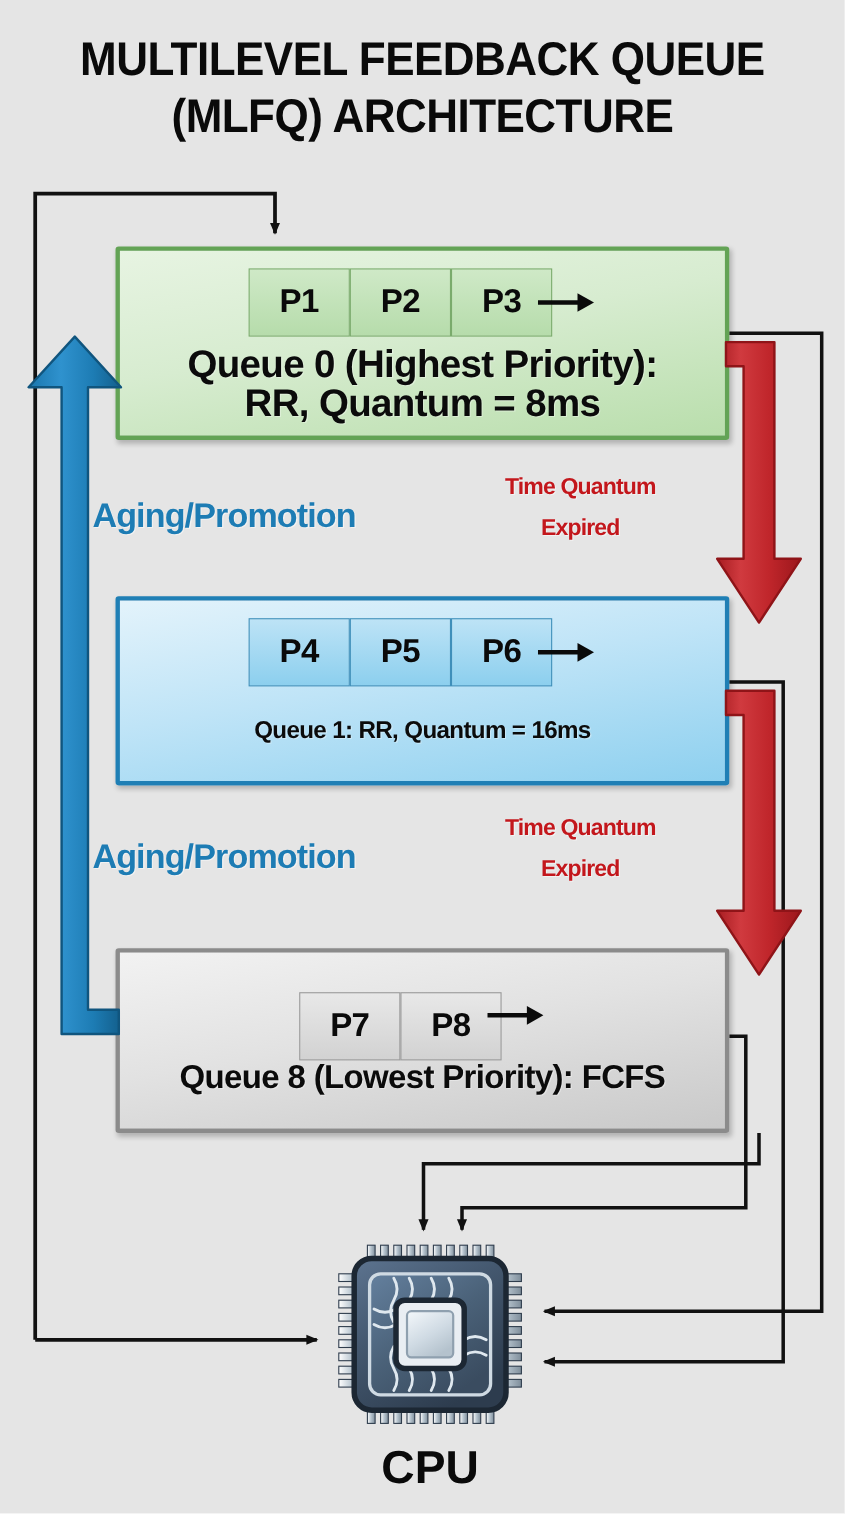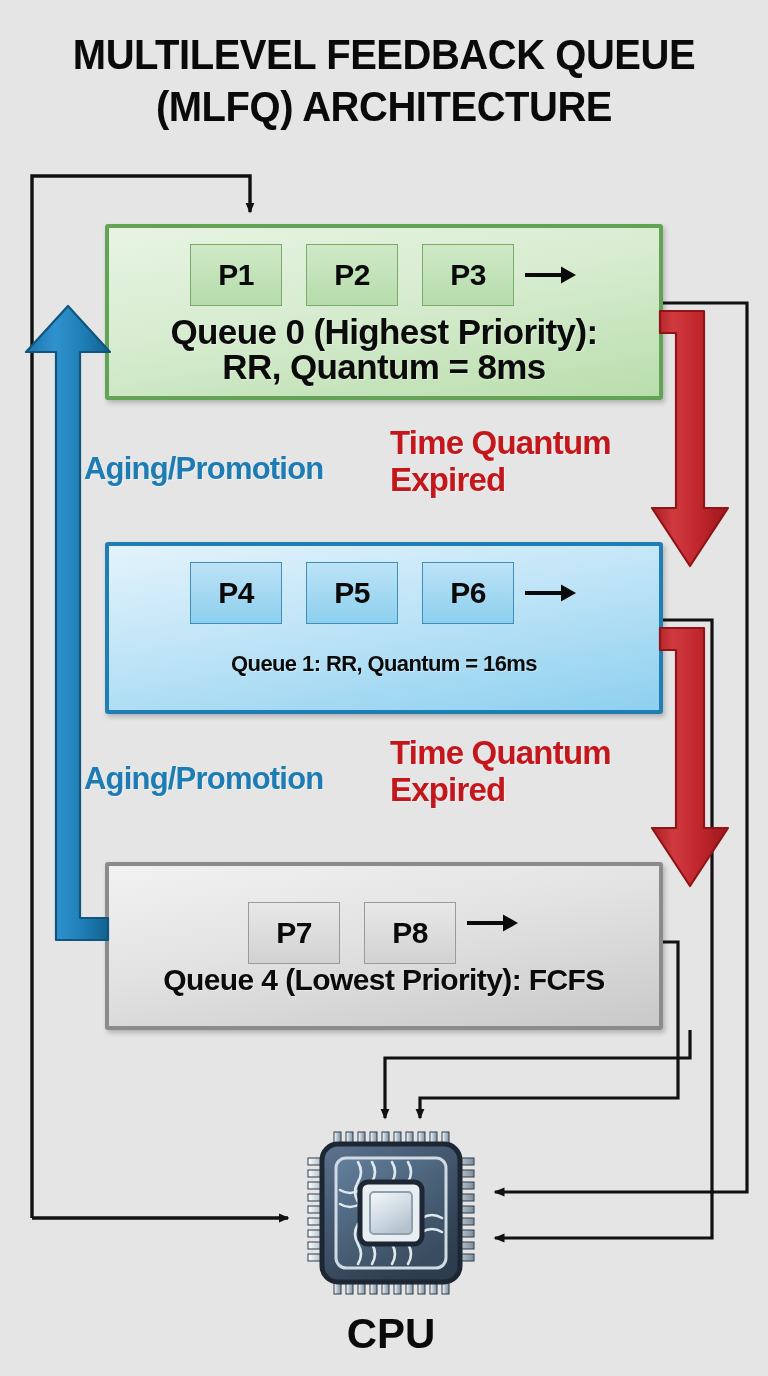--- a/index.html
+++ b/index.html
@@ -47,21 +47,20 @@
     z-index:3;
     border-radius:3px;
   }
   .queue .procs{
     position:absolute;
     left:0; top:16px;
     width:100%;
     display:flex;
     align-items:center;
     justify-content:center;
-    gap:24px;
   }
   .proc{
     box-sizing:border-box;
     width:92px;
     height:62px;
     display:flex;
     align-items:center;
     justify-content:center;
     font-weight:bold;
     font-size:30px;
@@ -134,23 +133,23 @@
     white-space:pre-line;
   }
   .aging{
     color:#1d7cb4;
     font-size:31px;
     line-height:34px;
     text-shadow:1px 1px 0 rgba(255,255,255,.5);
   }
   .expired{
     color:#c3171c;
-    font-size:33px;
+    font-size:21px;
     line-height:37px;
-    text-align:left;
+    text-align:center;
     text-shadow:1px 1px 0 rgba(255,255,255,.5);
   }
   #aging1{left:84px; top:452px;}
   #expired1{left:390px; top:424px; width:275px;}
   #aging2{left:84px; top:762px;}
   #expired2{left:390px; top:734px; width:275px;}
   
   #cpu-wrap{
     position:absolute;
     left:296px; top:1118px;
@@ -279,21 +278,21 @@
     <div class="procs">
       <div class="proc">P7</div>
       <div class="proc">P8</div>
       <div class="qarrow">
         <svg width="52" height="22" viewBox="0 0 52 22">
             <path d="M0,11 L40,11" stroke="#0a0a0a" stroke-width="4" fill="none"></path>
             <path d="M36,2.5 L51,11 L36,19.5 Z" fill="#0a0a0a"></path>
           </svg>
       </div>
     </div>
-    <div class="caption">Queue 4 (Lowest Priority): FCFS</div>
+    <div class="caption">Queue 8 (Lowest Priority): FCFS</div>
   </div>
 
   <svg id="bigarrows" class="layer" viewBox="0 0 768 1376">
 
     <g>
       <path d="M660,311 L704,311 L704,508 L728,508 L690,566 L652,508 L676,508 L676,333 L660,333 Z" fill="url(#redgrad)" stroke="#8f1418" stroke-width="2.2" stroke-linejoin="round"></path>
     </g>
 
     <g>
       <path d="M660,628 L704,628 L704,828 L728,828 L690,886 L652,828 L676,828 L676,650 L660,650 Z" fill="url(#redgrad)" stroke="#8f1418" stroke-width="2.2" stroke-linejoin="round"></path>

